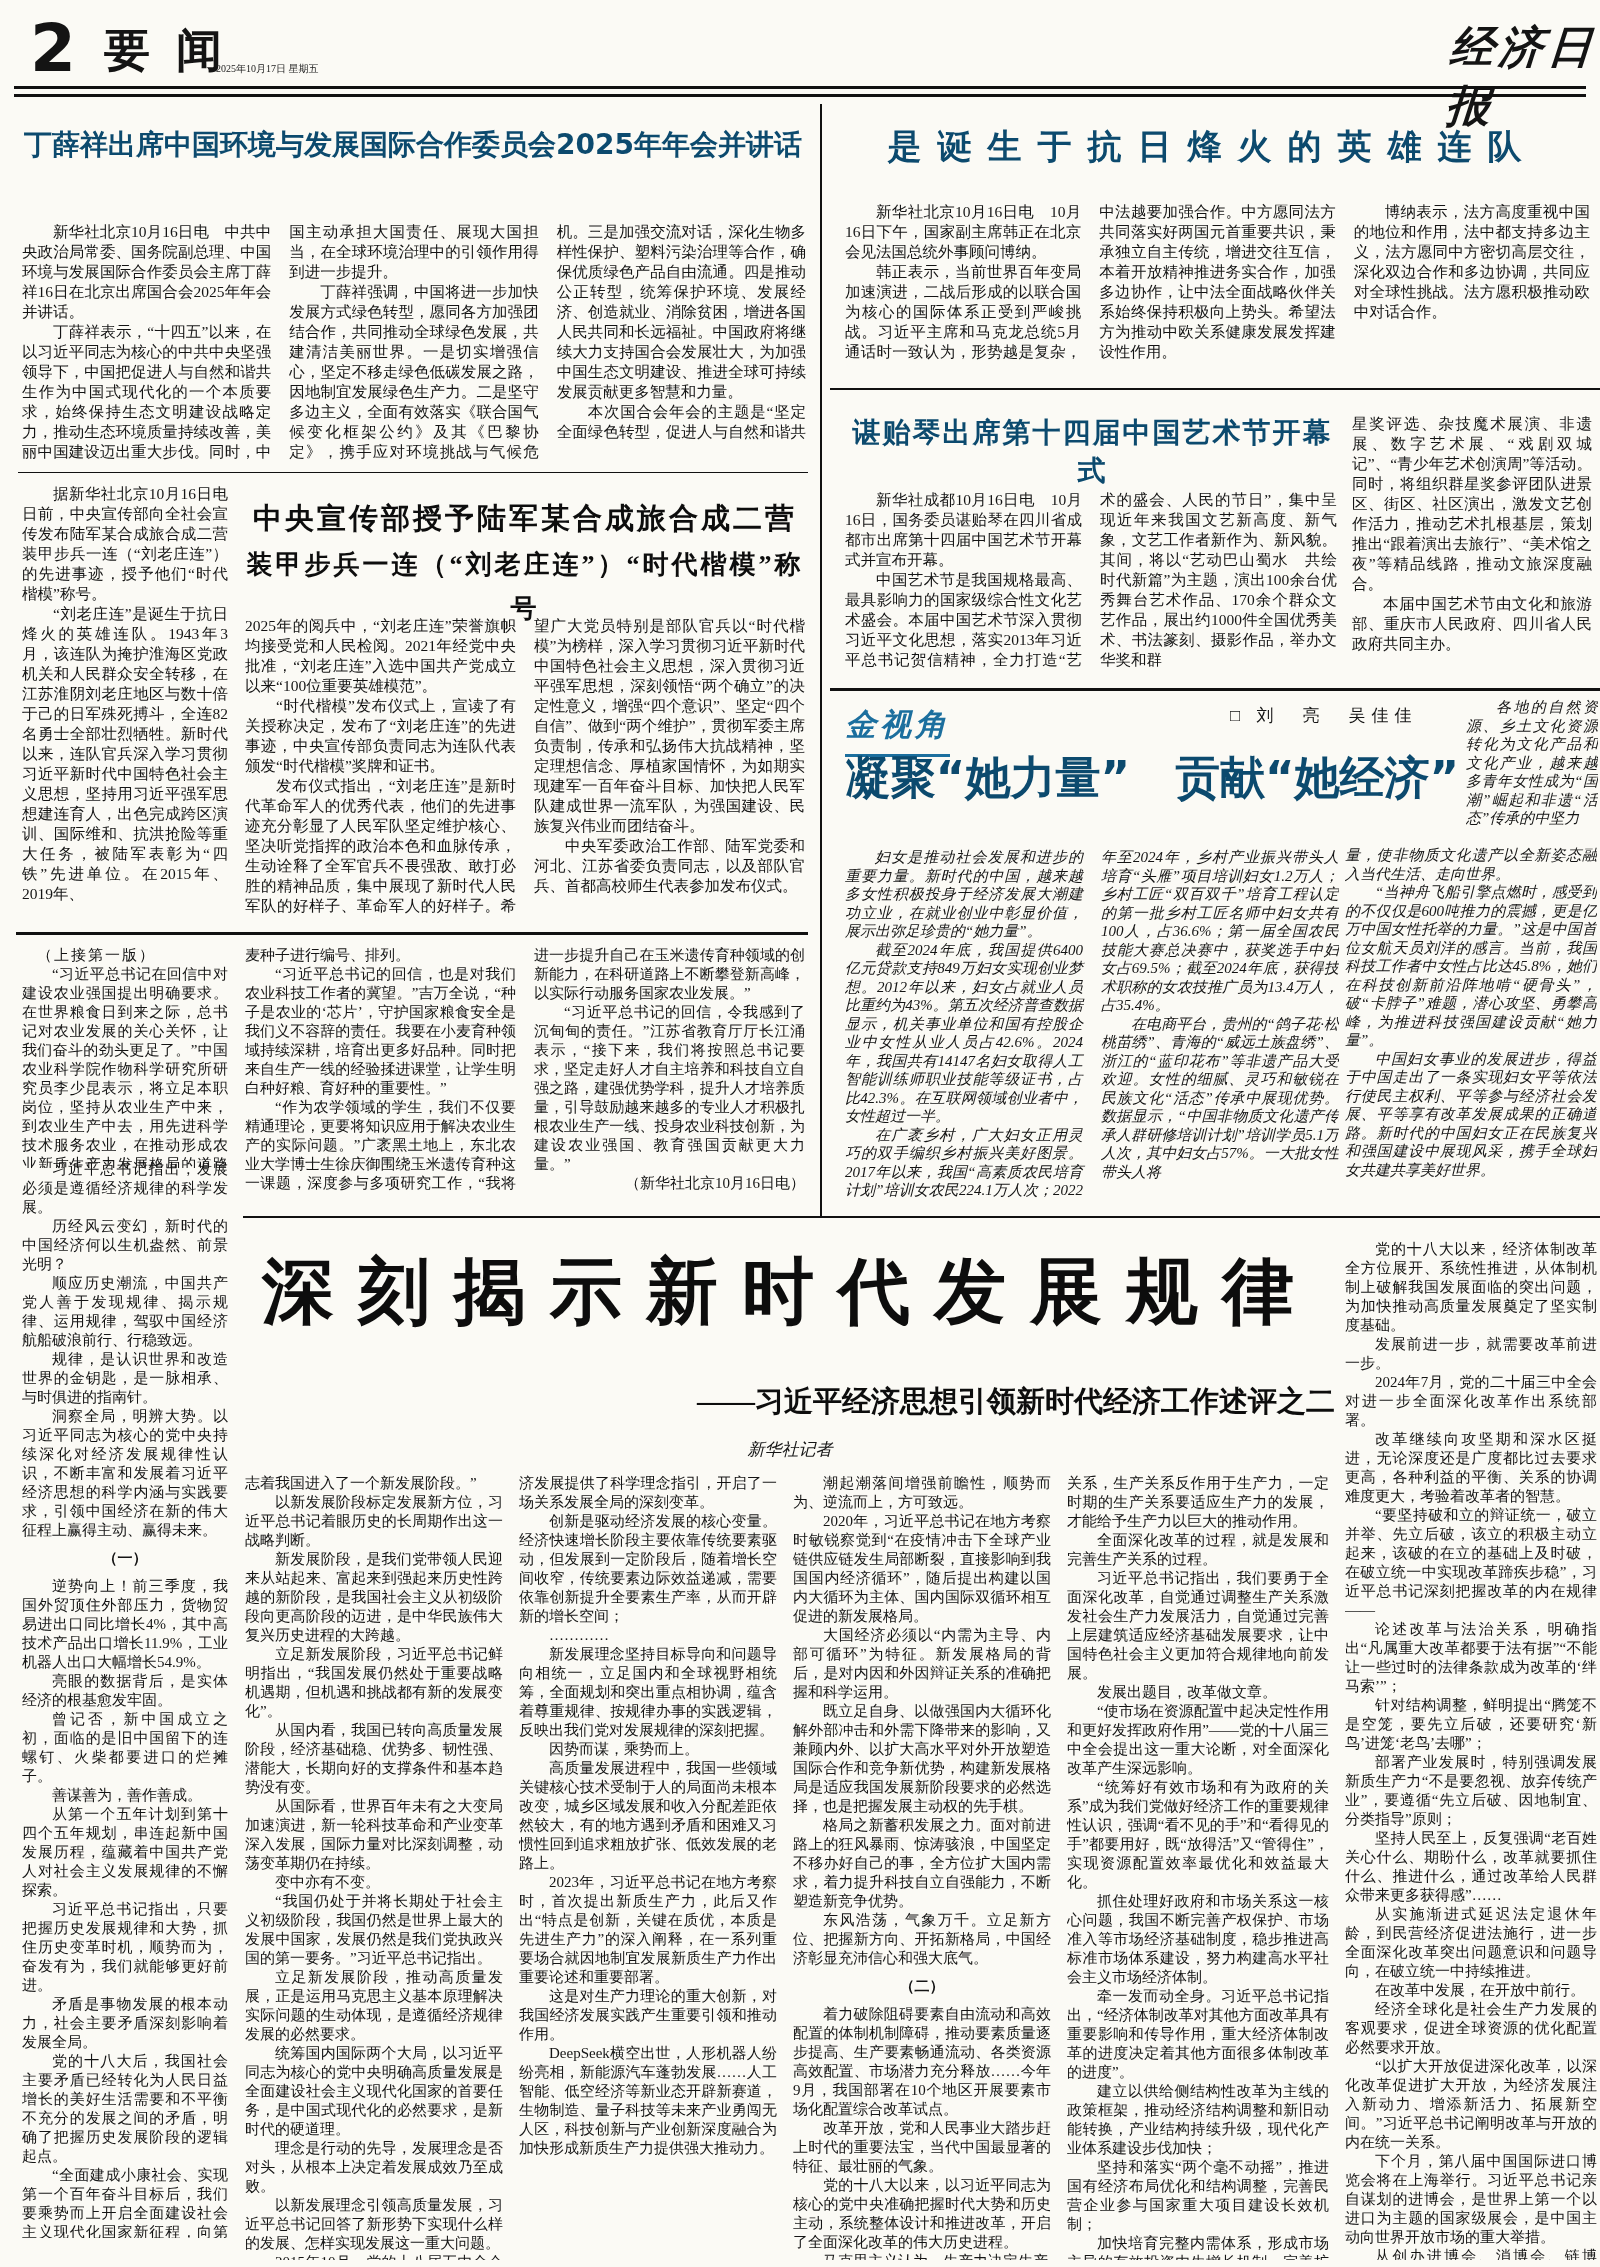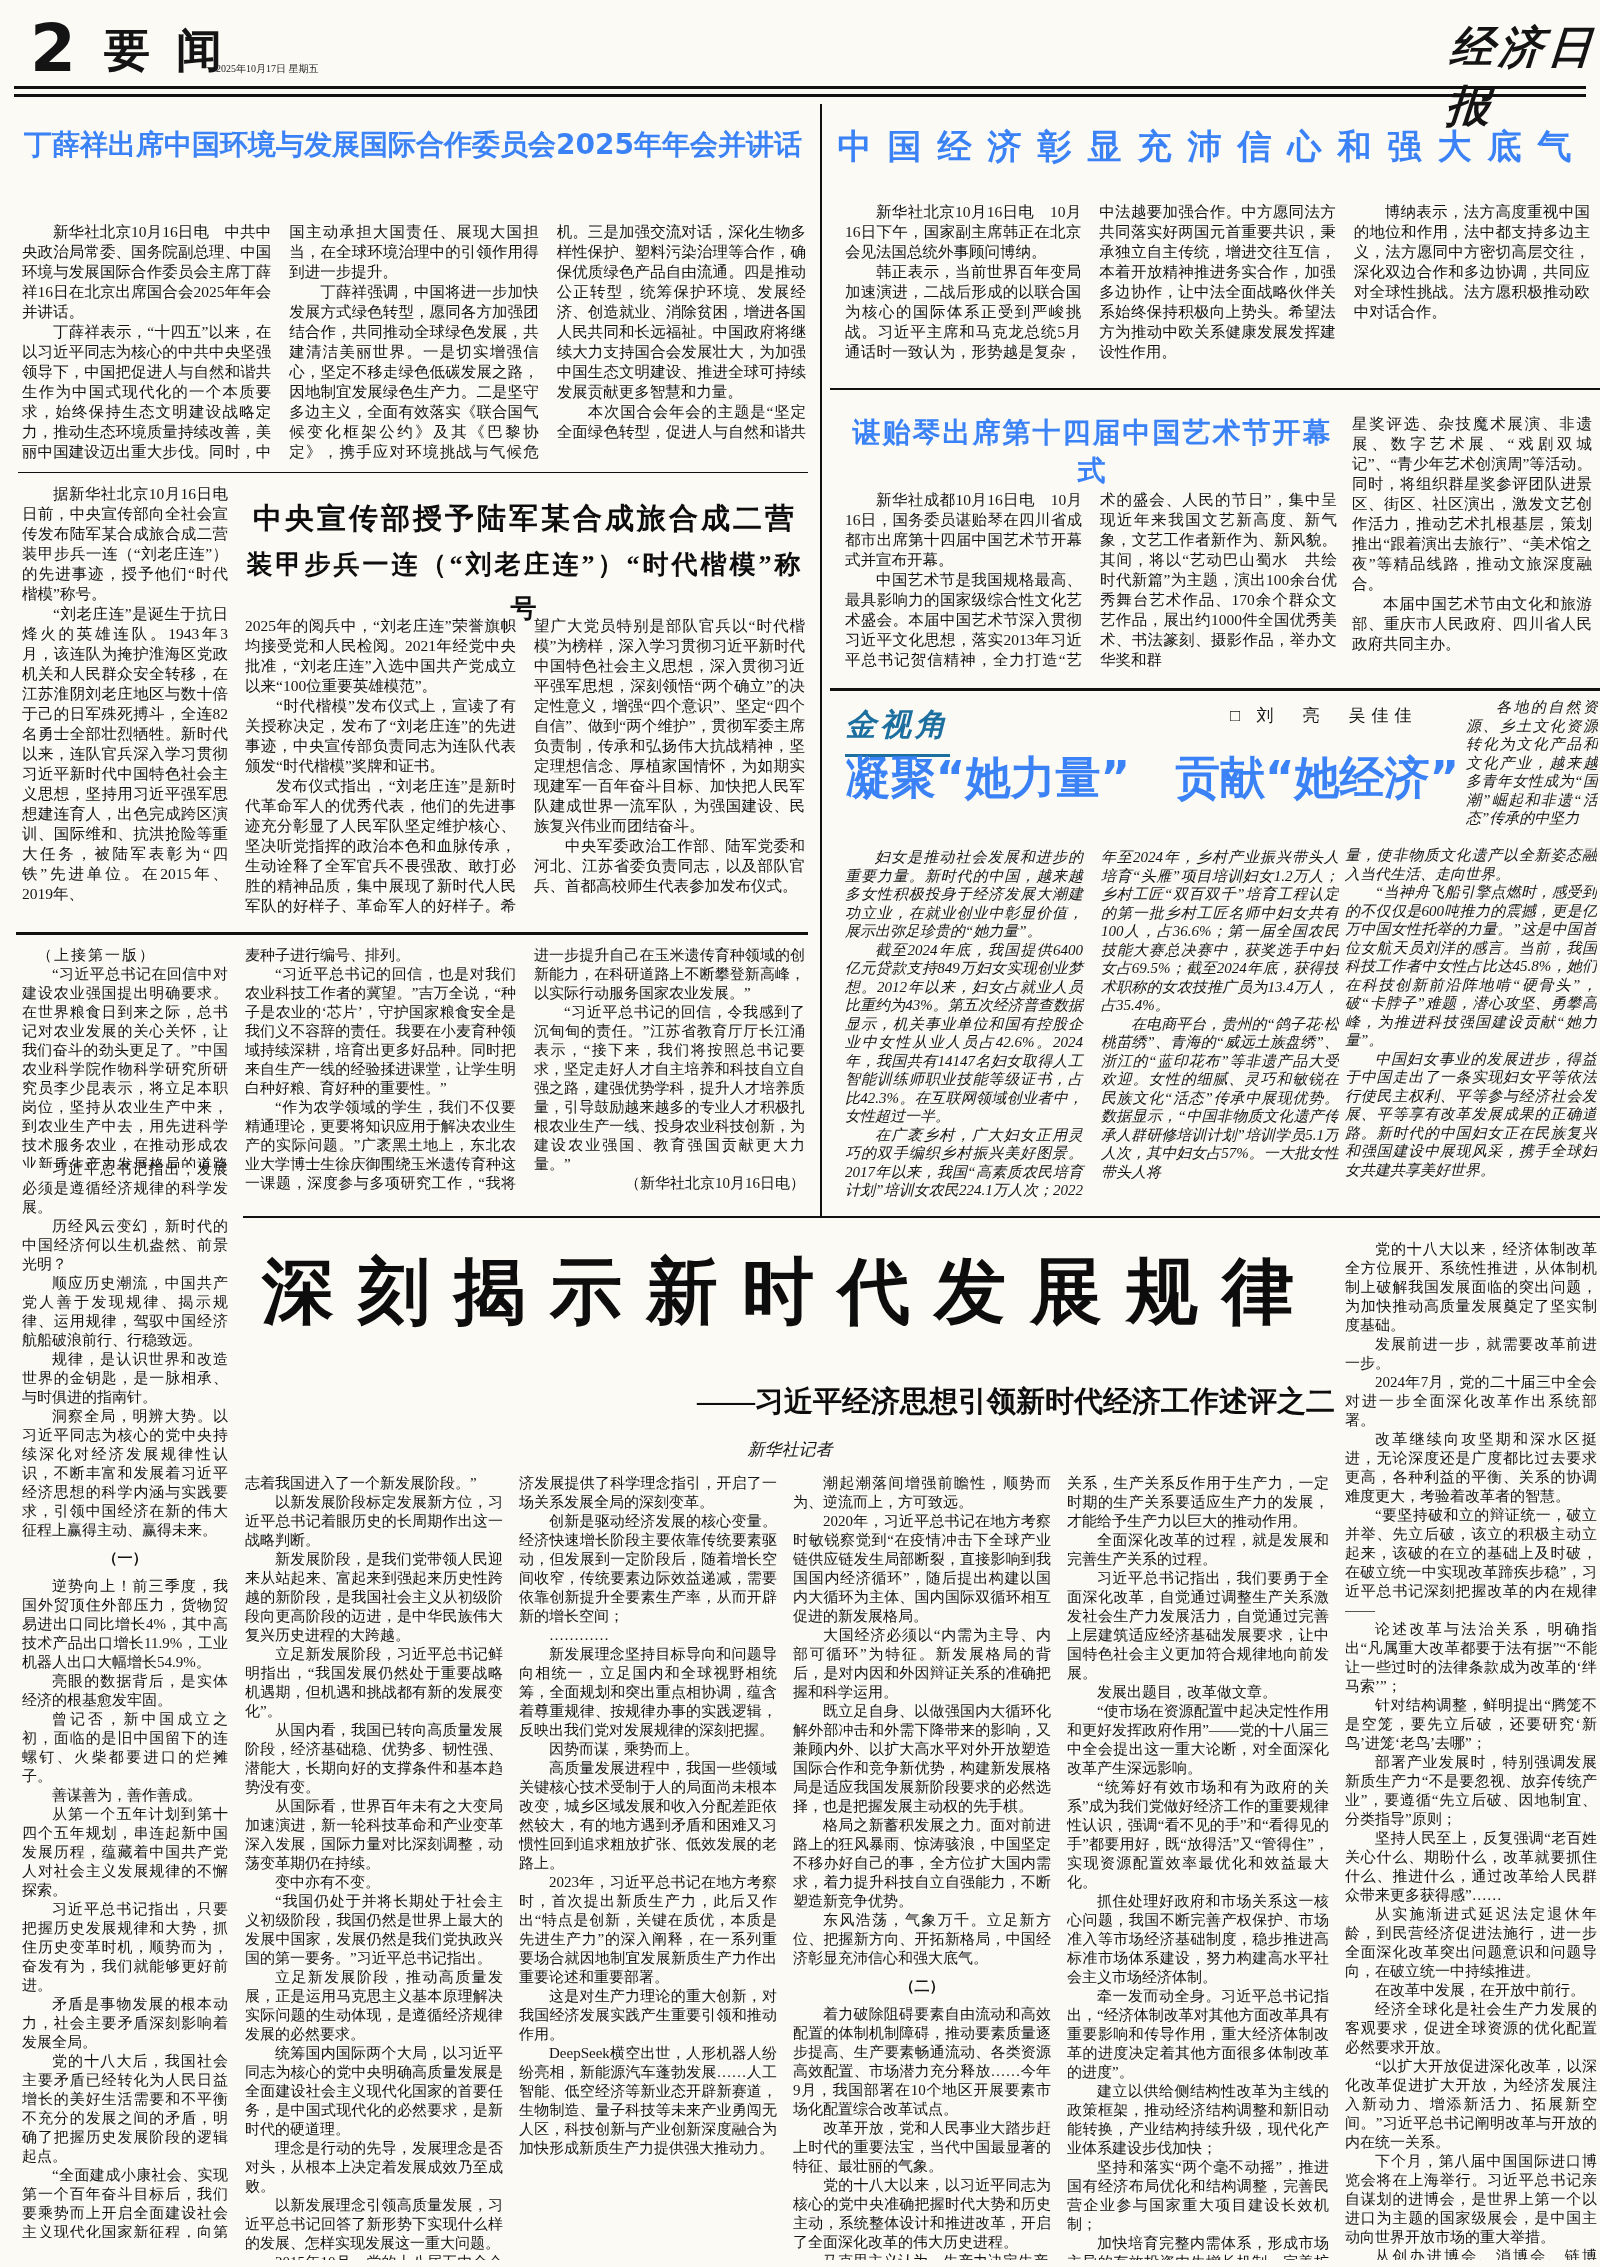--- a/index.html
+++ b/index.html
@@ -6,21 +6,21 @@
   #page{position:relative;width:1600px;height:2267px;background:#fbfaf5;margin:0 auto;
         font-family:"Liberation Serif","DejaVu Serif",serif;color:#141414;overflow:hidden;}
   .abs{position:absolute;}
   .bar{position:absolute;background:#111;}
   
   .pagenum{font-family:"DejaVu Sans",sans-serif;font-weight:bold;font-size:66px;line-height:1;}
   .secname{font-weight:bold;font-size:46px;letter-spacing:26px;line-height:1;font-family:"Liberation Serif",serif;}
   .dateline-hdr{font-size:10px;color:#222;}
   .masthead{font-weight:bold;font-style:italic;font-size:44px;letter-spacing:5px;transform:skewX(-4deg);}
   
-  .h-sans{font-family:"DejaVu Sans","Liberation Sans",sans-serif;font-weight:bold;text-align:center;color:#3b82f6;}
+  .h-sans{font-family:"DejaVu Sans","Liberation Sans",sans-serif;font-weight:bold;text-align:center;color:#0c4a6e;}
   .h-serif{font-family:"Liberation Serif","DejaVu Serif",serif;font-weight:bold;text-align:center;color:#0d0d0d;}
   
   .cols{column-gap:18px;overflow:hidden;text-align:justify;}
   .body-txt{font-size:15.5px;line-height:20px;overflow:hidden;text-align:justify;}
   .body-sm{font-size:15px;line-height:19px;overflow:hidden;text-align:justify;}
   .kai{font-style:italic;font-size:15px;line-height:18.5px;overflow:hidden;text-align:justify;}
   .para{margin:0;text-indent:2em;}
   .para.sec{text-indent:0;text-align:center;font-weight:bold;margin:9px 0;}
   .para.dateline{text-indent:0;text-align:right;}
   .para.toplabel{text-indent:1em;letter-spacing:2px;}
@@ -74,21 +74,21 @@
     </div>
   <div class="abs body-sm cols cont-first" style="left:245px;top:946px;width:560px;height:264px;column-count:2;">
       <p class="para">麦种子进行编号、排列。</p>
       <p class="para">“习近平总书记的回信，也是对我们农业科技工作者的冀望。”吉万全说，“种子是农业的‘芯片’，守护国家粮食安全是我们义不容辞的责任。我要在小麦育种领域持续深耕，培育出更多好品种。同时把来自生产一线的经验揉进课堂，让学生明白种好粮、育好种的重要性。”</p>
       <p class="para">“作为农学领域的学生，我们不仅要精通理论，更要将知识应用于解决农业生产的实际问题。”广袤黑土地上，东北农业大学博士生徐庆御围绕玉米遗传育种这一课题，深度参与多项研究工作，“我将进一步提升自己在玉米遗传育种领域的创新能力，在科研道路上不断攀登新高峰，以实际行动服务国家农业发展。”</p>
       <p class="para">“习近平总书记的回信，令我感到了沉甸甸的责任。”江苏省教育厅厅长江涌表示，“接下来，我们将按照总书记要求，坚定走好人才自主培养和科技自立自强之路，建强优势学科，提升人才培养质量，引导鼓励越来越多的专业人才积极扎根农业生产一线、投身农业科技创新，为建设农业强国、教育强国贡献更大力量。”</p>
       <p class="para dateline">（新华社北京10月16日电）</p>
     </div>
   <div class="bar" style="left:243px;top:1216px;width:1357px;height:2px;"></div>
 
-  <div class="abs h-sans" style="left:835px;top:124px;width:755px;font-size:34px;letter-spacing:16px;">中国经济彰显充沛信心和强大底气</div>
+  <div class="abs h-sans" style="left:835px;top:124px;width:755px;font-size:34px;letter-spacing:16px;">是诞生于抗日烽火的英雄连队</div>
   <div class="abs body-txt cols" style="left:845px;top:202px;width:745px;height:178px;column-count:3;">
       <p class="para">新华社北京10月16日电　10月16日下午，国家副主席韩正在北京会见法国总统外事顾问博纳。</p>
       <p class="para">韩正表示，当前世界百年变局加速演进，二战后形成的以联合国为核心的国际体系正受到严峻挑战。习近平主席和马克龙总统5月通话时一致认为，形势越是复杂，中法越要加强合作。中方愿同法方共同落实好两国元首重要共识，秉承独立自主传统，增进交往互信，本着开放精神推进务实合作，加强多边协作，让中法全面战略伙伴关系始终保持积极向上势头。希望法方为推动中欧关系健康发展发挥建设性作用。</p>
       <p class="para">博纳表示，法方高度重视中国的地位和作用，法中都支持多边主义，法方愿同中方密切高层交往，深化双边合作和多边协调，共同应对全球性挑战。法方愿积极推动欧中对话合作。</p>
     </div>
   <div class="bar" style="left:830px;top:388px;width:770px;height:2px;"></div>
 
   <div class="abs h-sans" style="left:845px;top:414px;width:495px;font-size:28px;letter-spacing:2px;">谌贻琴出席第十四届中国艺术节开幕式</div>
   <div class="abs body-txt cols" style="left:845px;top:490px;width:492px;height:194px;column-count:2;">
       <p class="para">新华社成都10月16日电　10月16日，国务委员谌贻琴在四川省成都市出席第十四届中国艺术节开幕式并宣布开幕。</p>

